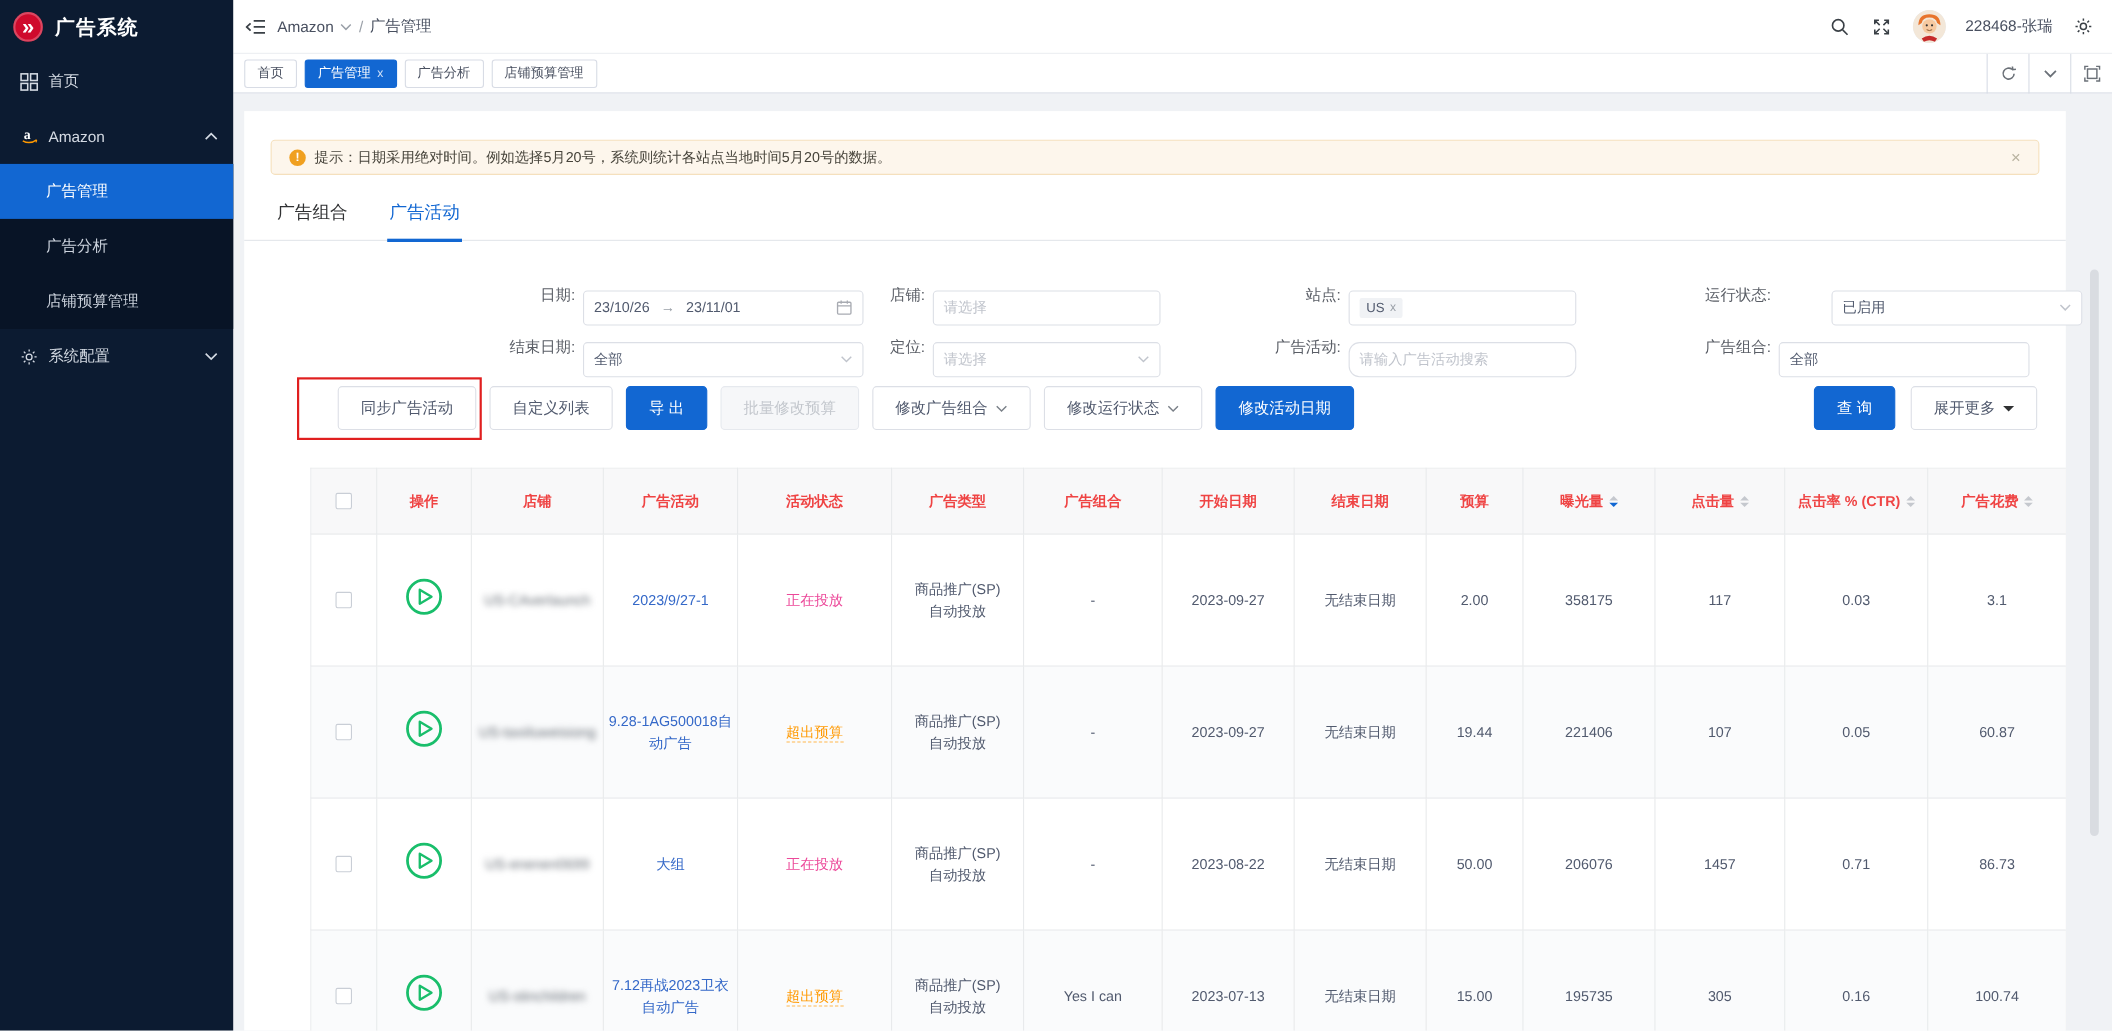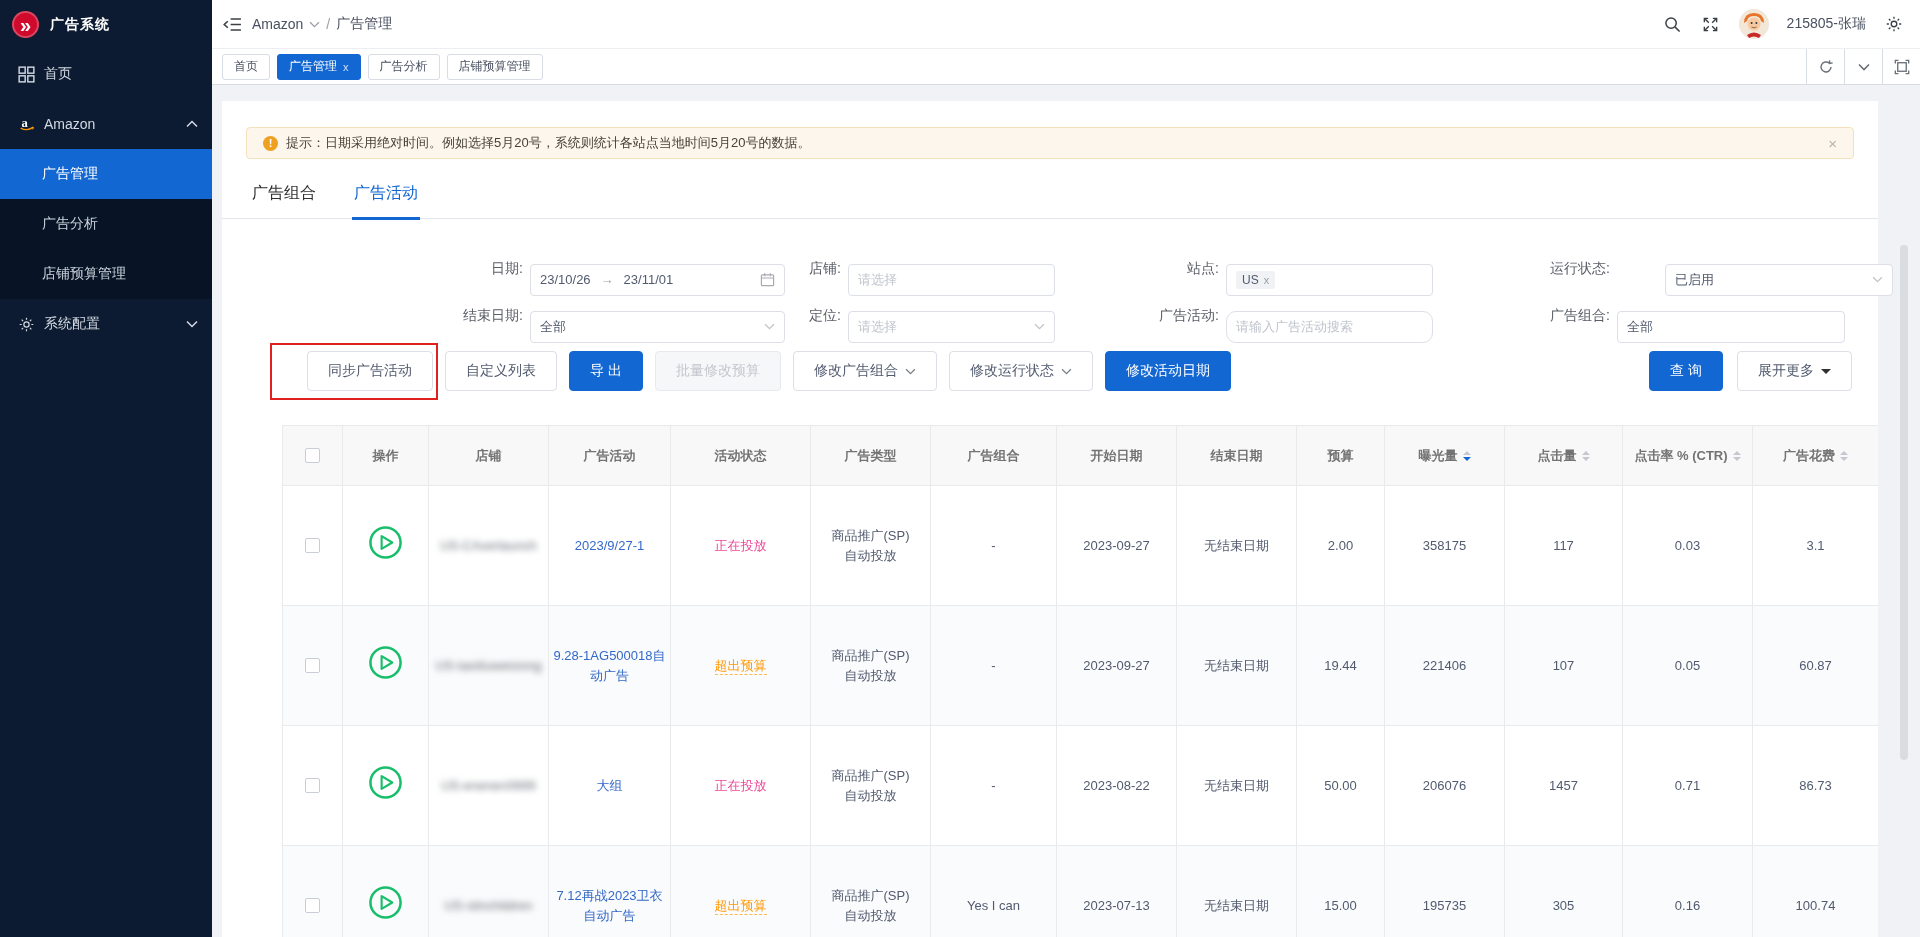--- a/index.html
+++ b/index.html
@@ -6,21 +6,21 @@
   html,body { width:1920px; height:937px; overflow:hidden; }
   body { font-family:"Liberation Sans","DejaVu Sans",sans-serif; background:#f0f2f5; color:#515a6e; }
   #app { position:relative; width:1920px; height:937px; overflow:hidden; }
 
   
   .sidebar { position:absolute; left:0; top:0; width:212px; height:937px; background:#0c1b31; z-index:5; }
   .logo-row { display:flex; align-items:center; height:49px; padding-left:12px; }
   .logo-circle { width:27px; height:27px; border-radius:50%; background:#cf0a2c; color:#fff;
     display:flex; align-items:center; justify-content:center; font-size:20px; font-weight:bold; line-height:1;
     box-shadow:inset 0 0 0 2px rgba(255,255,255,.25); }
-  .logo-title { color:#fff; font-size:14px; font-weight:bold; margin-left:11px; letter-spacing:1px; }
+  .logo-title { color:#fff; font-size:18px; font-weight:bold; margin-left:11px; letter-spacing:1px; }
   .menu-item { display:flex; align-items:center; height:50px; padding:0 14px 0 18px; color:#d4dae3; font-size:14px; cursor:pointer; }
   .menu-item .mi-icon { width:18px; height:18px; margin-right:8px; flex:0 0 18px; display:flex; align-items:center; }
   .menu-item .mi-label { flex:1; }
   .submenu { background:#081426; }
   .submenu .menu-item { padding-left:42px; color:#cdd4de; }
   .menu-item.active { background:#1267d2; color:#fff; }
   .chev { width:12px; height:8px; }
 
   
   .topbar { position:absolute; left:212px; top:0; width:1708px; height:49px; background:#fff;
@@ -78,21 +78,21 @@
   .btn.primary { background:#1267d2; border-color:#1267d2; color:#fff; }
   .btn.disabled { background:#f6f7f9; border-color:#e6e9ee; color:#c3c7cd; cursor:not-allowed; }
   .btn-row-right { position:absolute; right:26px; top:250px; display:flex; gap:14px; }
   .tri-down { width:0; height:0; border:5px solid transparent; border-top-color:#303133; margin-top:5px; }
   .red-box { position:absolute; left:48px; top:242px; width:168px; height:57px; border:2px solid #e01f1f; z-index:6; pointer-events:none; }
 
   
   .table-wrap { position:absolute; left:60px; top:324px; width:1596px; height:512px; overflow:hidden; }
   table { border-collapse:collapse; table-layout:fixed; width:1596px; font-size:13px; color:#515a6e; }
   th, td { border:1px solid #e8eaec; text-align:center; vertical-align:middle; padding:2px 4px; line-height:20px; }
-  thead th { background:#f8f8f9; height:60px; font-weight:bold; color:#737373; }
+  thead th { background:#f8f8f9; height:60px; font-weight:bold; color:#ef4444; }
   tbody td { height:120px; background:#fff; }
   tr.zebra td { background:#fafbfc; }
   .checkbox { width:15px; height:15px; border:1px solid #c9ced6; border-radius:2px; background:#fff; margin:0 auto; cursor:pointer; }
   .link { color:#3468c8; cursor:pointer; }
   .status-green { color:#ec4899; }
   .status-orange { color:#ff9900; border-bottom:1px dashed #ffb84d; padding-bottom:1px; cursor:pointer; }
   .blur { filter:blur(3px); user-select:none; color:#6a7078; }
   .sort { display:inline-flex; flex-direction:column; margin-left:5px; vertical-align:middle; gap:2px; cursor:pointer; }
   .sort i { width:0; height:0; border:4px solid transparent; display:block; }
   .sort .s-up { border-bottom-color:#c5c8ce; border-top-width:0; }
@@ -197,21 +197,21 @@
         <svg viewBox="0 0 30 30" width="30" height="30">
           <circle cx="15" cy="15" r="15" fill="#f3e7d8"></circle>
           <path d="M5 14 Q5 4 15 4 Q25 4 25 14 L22 12 Q21 7 15 7 Q9 7 8 12 Z" fill="#e8742c"></path>
           <circle cx="15" cy="15" r="6.5" fill="#f6c9a0"></circle>
           <circle cx="12.6" cy="14" r="1" fill="#333"></circle>
             <circle cx="17.4" cy="14" r="1" fill="#333"></circle>
           <path d="M12.5 18 Q15 19.6 17.5 18" stroke="#8a5a33" stroke-width="0.9" fill="none"></path>
           <path d="M8 26 Q15 21 22 26 L20 29 Q15 26 10 29 Z" fill="#c62a2a"></path>
         </svg>
       </span>
-      <span class="user-name">215805-张瑞</span>
+      <span class="user-name">228468-张瑞</span>
       <span class="tb-icon">
         <svg viewBox="0 0 20 20" width="18" height="18" fill="none" stroke="#3a4046" stroke-width="1.5">
           <circle cx="10" cy="10" r="3.1"></circle>
           <path d="M10 2 v2.3 M10 15.7 v2.3 M2 10 h2.3 M15.7 10 h2.3 M4.3 4.3 l1.7 1.7 M14 14 l1.7 1.7 M15.7 4.3 L14 6 M6 14 l-1.7 1.7"></path>
         </svg>
       </span>
     </div>
   </div>
 
   <div class="tabbar">

